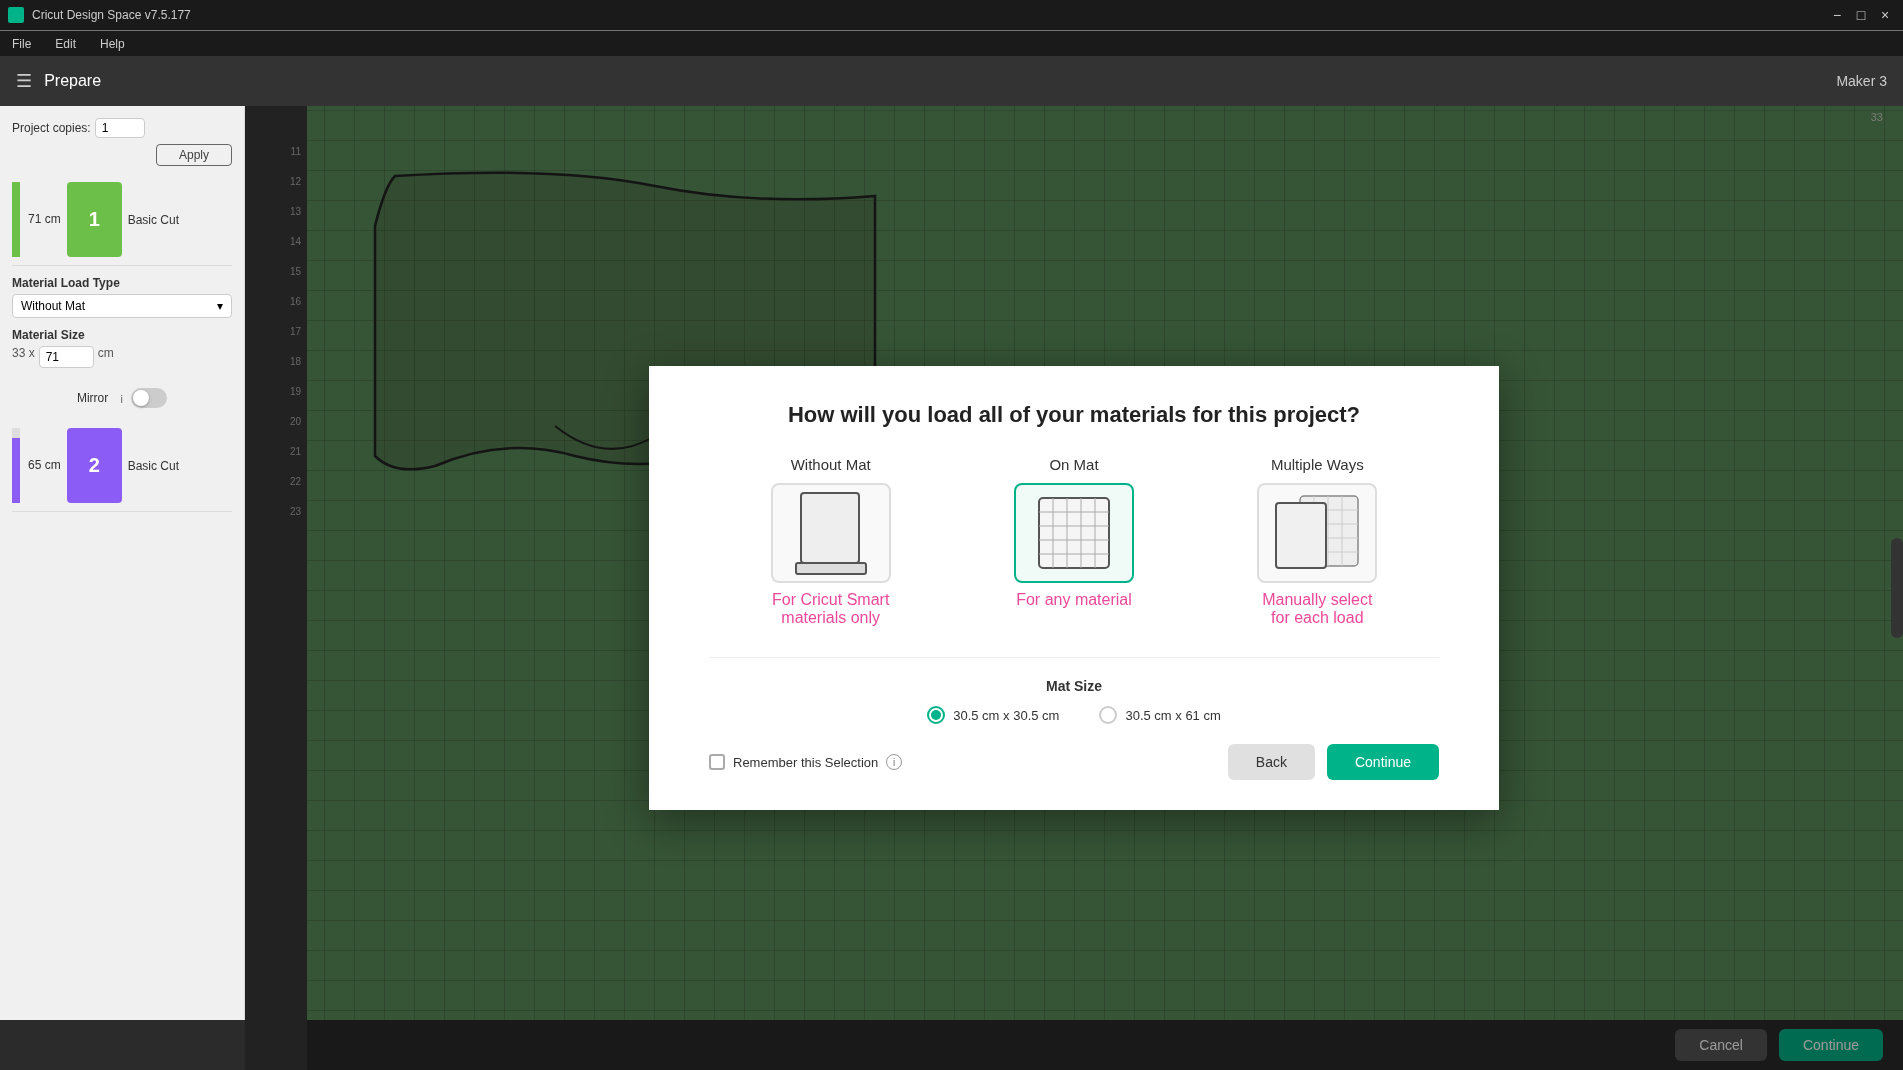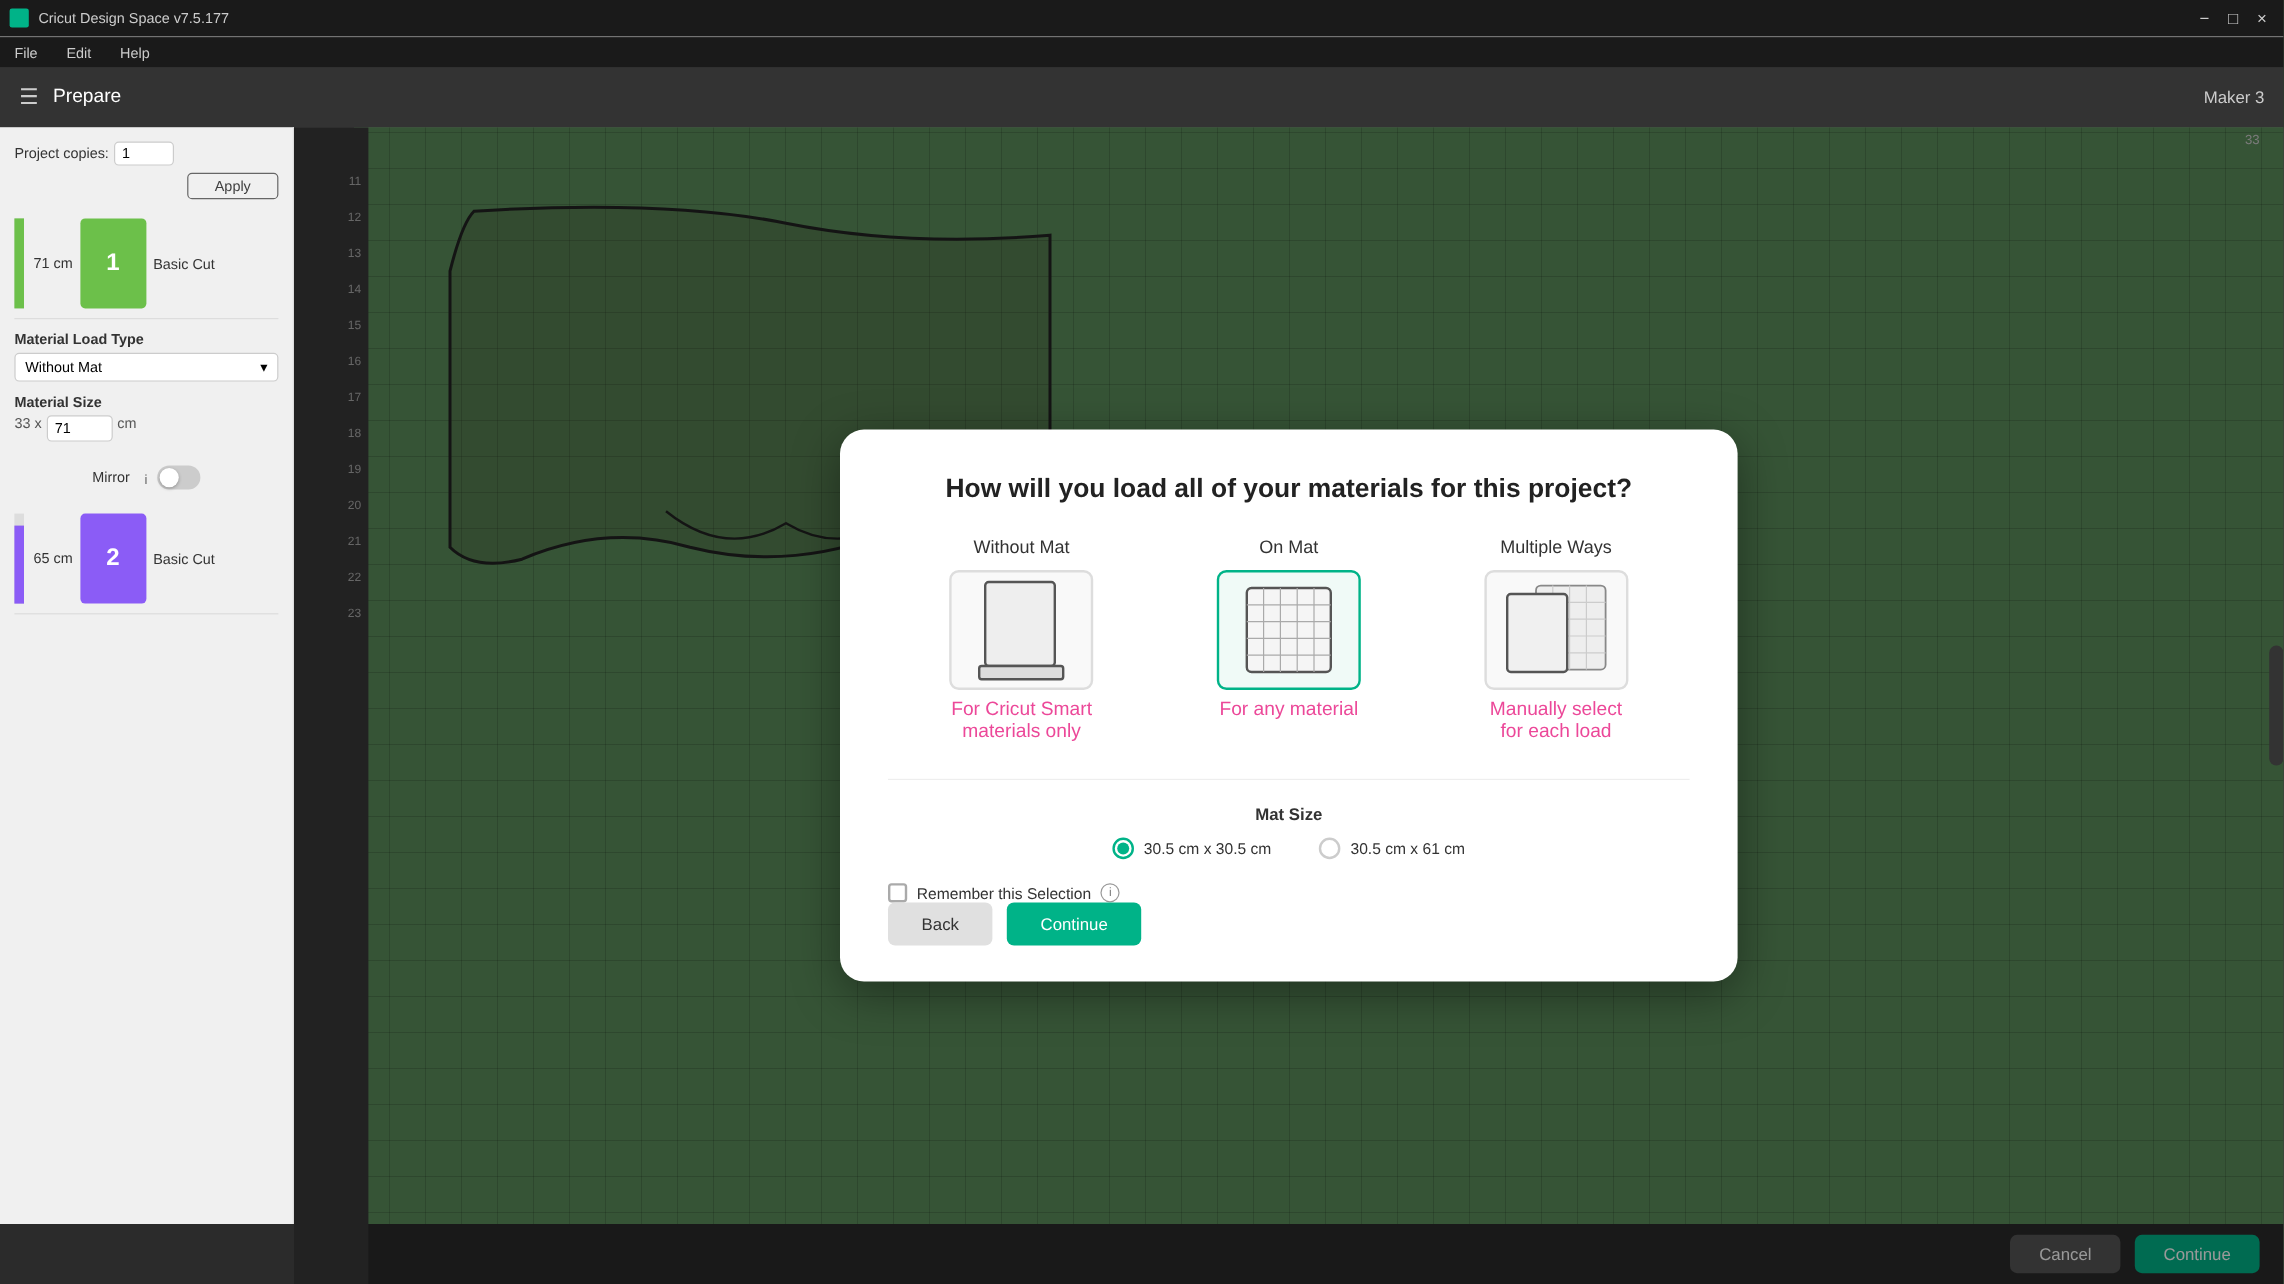--- a/index.html
+++ b/index.html
@@ -363,23 +363,23 @@
       position: absolute;
       top: 0; left: 0; right: 0; bottom: 0;
       background: rgba(0,0,0,0.4);
       display: flex;
       align-items: center;
       justify-content: center;
       z-index: 100;
     }
     .modal {
       background: #fff;
-      border-radius: 20px;
-      width: 748px;
-      padding: 36px 40px 30px;
+      border-radius: 0;
+      width: 850px;
+      padding: 36px 60px 30px;
       box-shadow: 0 10px 40px rgba(0,0,0,0.4);
     }
     .modal-title {
       font-size: 22px;
       font-weight: 600;
       color: #222;
       text-align: center;
       margin-bottom: 28px;
     }
     .modal-options {
@@ -464,23 +464,22 @@
       background: #00b388;
     }
     .radio-label {
       font-size: 13px;
       color: #333;
     }
 
     
     .modal-footer {
       display: flex;
-      align-items: flex-start;
+      align-items: center;
       justify-content: space-between;
-      flex-direction: column;
     }
     .remember-row {
       display: flex;
       align-items: center;
       gap: 8px;
     }
     .checkbox-box {
       width: 16px;
       height: 16px;
       border: 2px solid #aaa;

